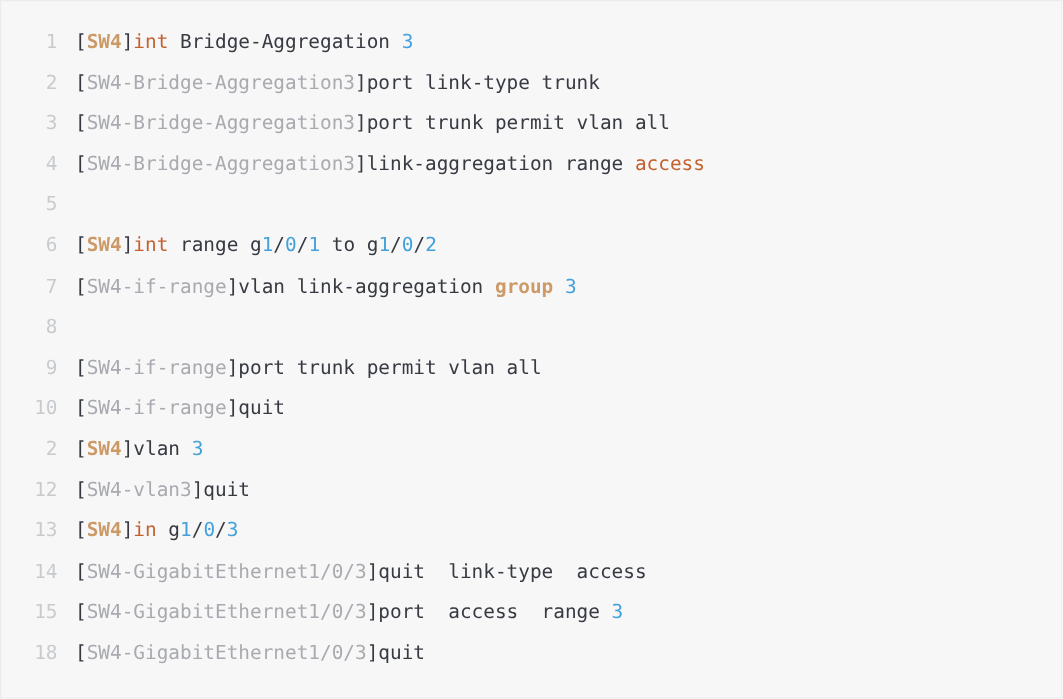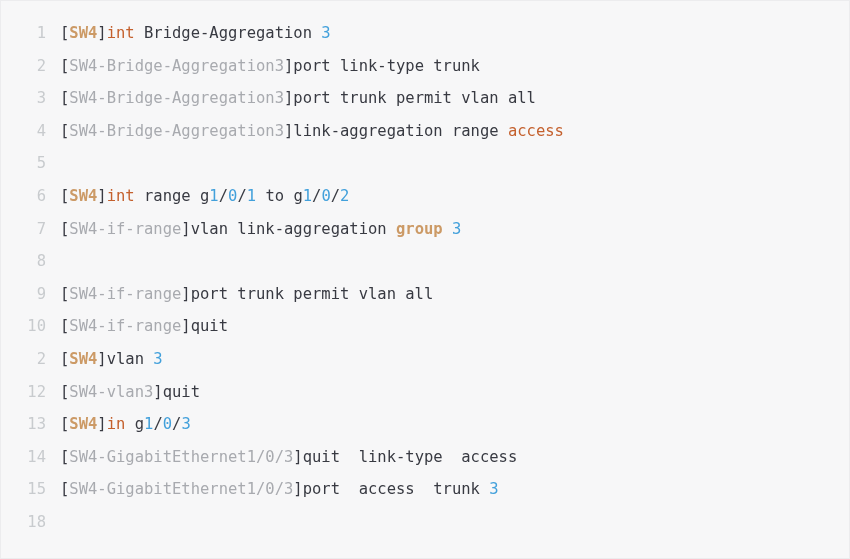--- a/index.html
+++ b/index.html
@@ -57,16 +57,16 @@
       <div class="code-line"><span class="ln">5</span></div>
       <div class="code-line"><span class="ln">6</span><code class="src"><span class="tok-plain">[</span><span class="tok-device">SW4</span><span class="tok-plain">]</span><span class="tok-keyword">int</span><span class="tok-plain"> range g</span><span class="tok-number">1</span><span class="tok-plain">/</span><span class="tok-number">0</span><span class="tok-plain">/</span><span class="tok-number">1</span><span class="tok-plain"> to g</span><span class="tok-number">1</span><span class="tok-plain">/</span><span class="tok-number">0</span><span class="tok-plain">/</span><span class="tok-number">2</span></code></div>
       <div class="code-line"><span class="ln">7</span><code class="src"><span class="tok-plain">[</span><span class="tok-prompt">SW4-if-range</span><span class="tok-plain">]vlan link-aggregation </span><span class="tok-device">group</span><span class="tok-plain"> </span><span class="tok-number">3</span></code></div>
       <div class="code-line"><span class="ln">8</span></div>
       <div class="code-line"><span class="ln">9</span><code class="src"><span class="tok-plain">[</span><span class="tok-prompt">SW4-if-range</span><span class="tok-plain">]port trunk permit vlan all</span></code></div>
       <div class="code-line"><span class="ln">10</span><code class="src"><span class="tok-plain">[</span><span class="tok-prompt">SW4-if-range</span><span class="tok-plain">]quit</span></code></div>
       <div class="code-line"><span class="ln">2</span><code class="src"><span class="tok-plain">[</span><span class="tok-device">SW4</span><span class="tok-plain">]vlan </span><span class="tok-number">3</span></code></div>
       <div class="code-line"><span class="ln">12</span><code class="src"><span class="tok-plain">[</span><span class="tok-prompt">SW4-vlan3</span><span class="tok-plain">]quit</span></code></div>
       <div class="code-line"><span class="ln">13</span><code class="src"><span class="tok-plain">[</span><span class="tok-device">SW4</span><span class="tok-plain">]</span><span class="tok-keyword">in</span><span class="tok-plain"> g</span><span class="tok-number">1</span><span class="tok-plain">/</span><span class="tok-number">0</span><span class="tok-plain">/</span><span class="tok-number">3</span></code></div>
       <div class="code-line"><span class="ln">14</span><code class="src"><span class="tok-plain">[</span><span class="tok-prompt">SW4-GigabitEthernet1/0/3</span><span class="tok-plain">]quit  link-type  access</span></code></div>
-      <div class="code-line"><span class="ln">15</span><code class="src"><span class="tok-plain">[</span><span class="tok-prompt">SW4-GigabitEthernet1/0/3</span><span class="tok-plain">]port  access  trunk </span><span class="tok-number">3</span></code></div>
-      <div class="code-line"><span class="ln">18</span></div>
+      <div class="code-line"><span class="ln">15</span><code class="src"><span class="tok-plain">[</span><span class="tok-prompt">SW4-GigabitEthernet1/0/3</span><span class="tok-plain">]port  access  range </span><span class="tok-number">3</span></code></div>
+      <div class="code-line"><span class="ln">18</span><code class="src"><span class="tok-plain">[</span><span class="tok-prompt">SW4-GigabitEthernet1/0/3</span><span class="tok-plain">]quit</span></code></div>
     </div>
 </div>
 
 </body></html>

